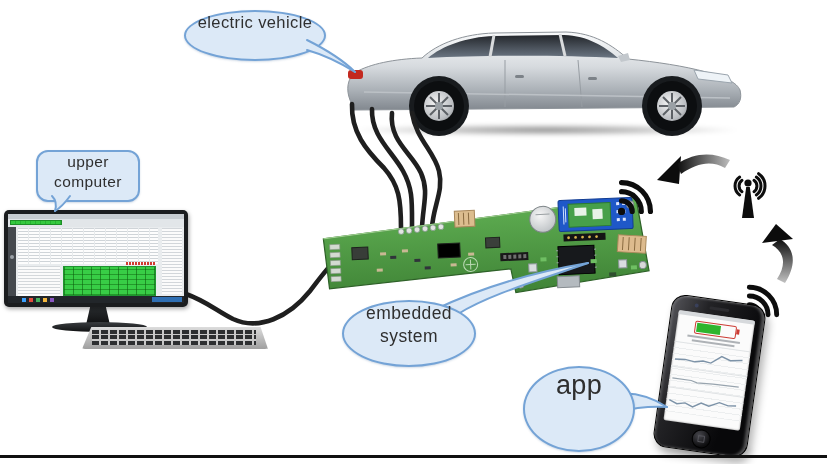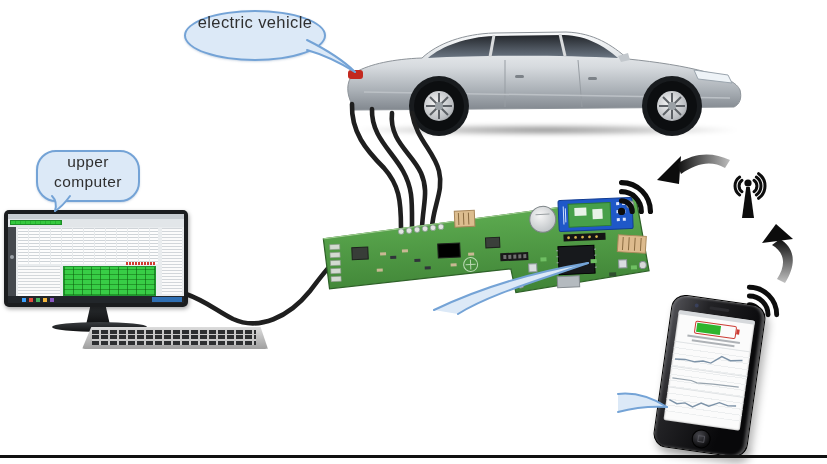--- a/index.html
+++ b/index.html
@@ -13,21 +13,21 @@
   .bubble{
     position:absolute;display:flex;align-items:flex-start;justify-content:center;
     background:var(--callout-fill,#dce9f7);
     border:2px solid var(--callout-border,#74a3d6);
     color:var(--callout-text,#2f2f2f);
     text-align:center;z-index:40;
     box-shadow:0 1px 2px rgba(70,110,160,.25);
   }
   .bubble span{white-space:pre-line;line-height:1.3;letter-spacing:.4px;}
   .bubble-ellipse{border-radius:50%;}
-  .bubble-rect{border-radius:20px;}
+  .bubble-rect{border-radius:12px;}
   .tail{position:absolute;z-index:41;overflow:visible;}
   .tail-fill{fill:var(--callout-fill,#dce9f7);}
   .tail-edge{fill:none;stroke:var(--callout-border,#74a3d6);stroke-width:2;stroke-linecap:round;}
 
   
   .cable{fill:none;stroke:var(--cable-black,#1f1f1f);stroke-width:4.6;stroke-linecap:round;}
 
   
   .monitor-frame{
     left:4px;top:210px;width:184px;height:97px;background:#1b1d1f;border-radius:5px;
@@ -447,21 +447,28 @@
     <path class="tail-fill" d="M2,1 L20,1 C15,8 10,13 5,16 C7,9 6,5 2,1 Z"></path>
     <path class="tail-edge" d="M20,1 C15,8 10,13 5,16"></path>
     <path class="tail-edge" d="M5,16 C7,9 6,5 2,1"></path>
   </svg>
 
   <svg class="tail" style="left:428px;top:260px;z-index:39;" width="165" height="56" viewBox="0 0 165 56">
     <path class="tail-fill" d="M6,50 C52,28 106,12 160,3 C112,20 62,34 30,54 Z"></path>
     <path class="tail-edge" d="M6,50 C52,28 106,12 160,3"></path>
     <path class="tail-edge" d="M160,3 C112,20 62,34 30,54"></path>
   </svg>
+  <div class="bubble bubble-ellipse" style="left:342px;top:300px;width:130px;height:63px;font-size:17.5px;">
+    <span>embedded
+system</span>
+  </div>
 
   <svg class="tail" style="left:615px;top:390px;z-index:39;" width="56" height="26" viewBox="0 0 56 26">
     <path class="tail-fill" d="M3,4 C20,2 36,7 52,17 C34,16 18,18 3,22 Z"></path>
     <path class="tail-edge" d="M3,4 C20,2 36,7 52,17"></path>
     <path class="tail-edge" d="M52,17 C34,16 18,18 3,22"></path>
   </svg>
+  <div class="bubble bubble-ellipse" style="left:523px;top:366px;width:108px;height:82px;font-size:27px;letter-spacing:1px;">
+    <span>app</span>
+  </div>
 
   <div class="abs bottom-rule"></div>
 </div>
 
 </body></html>

